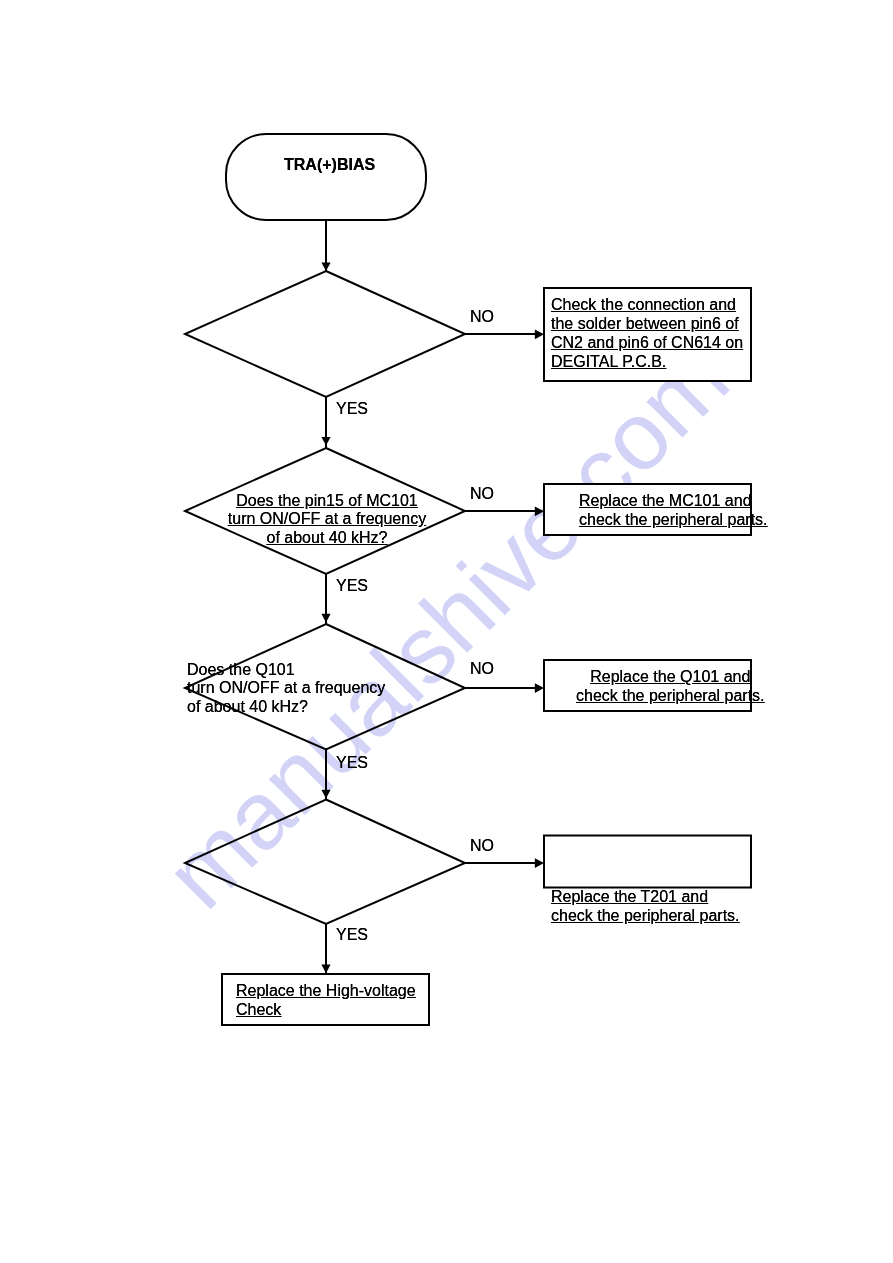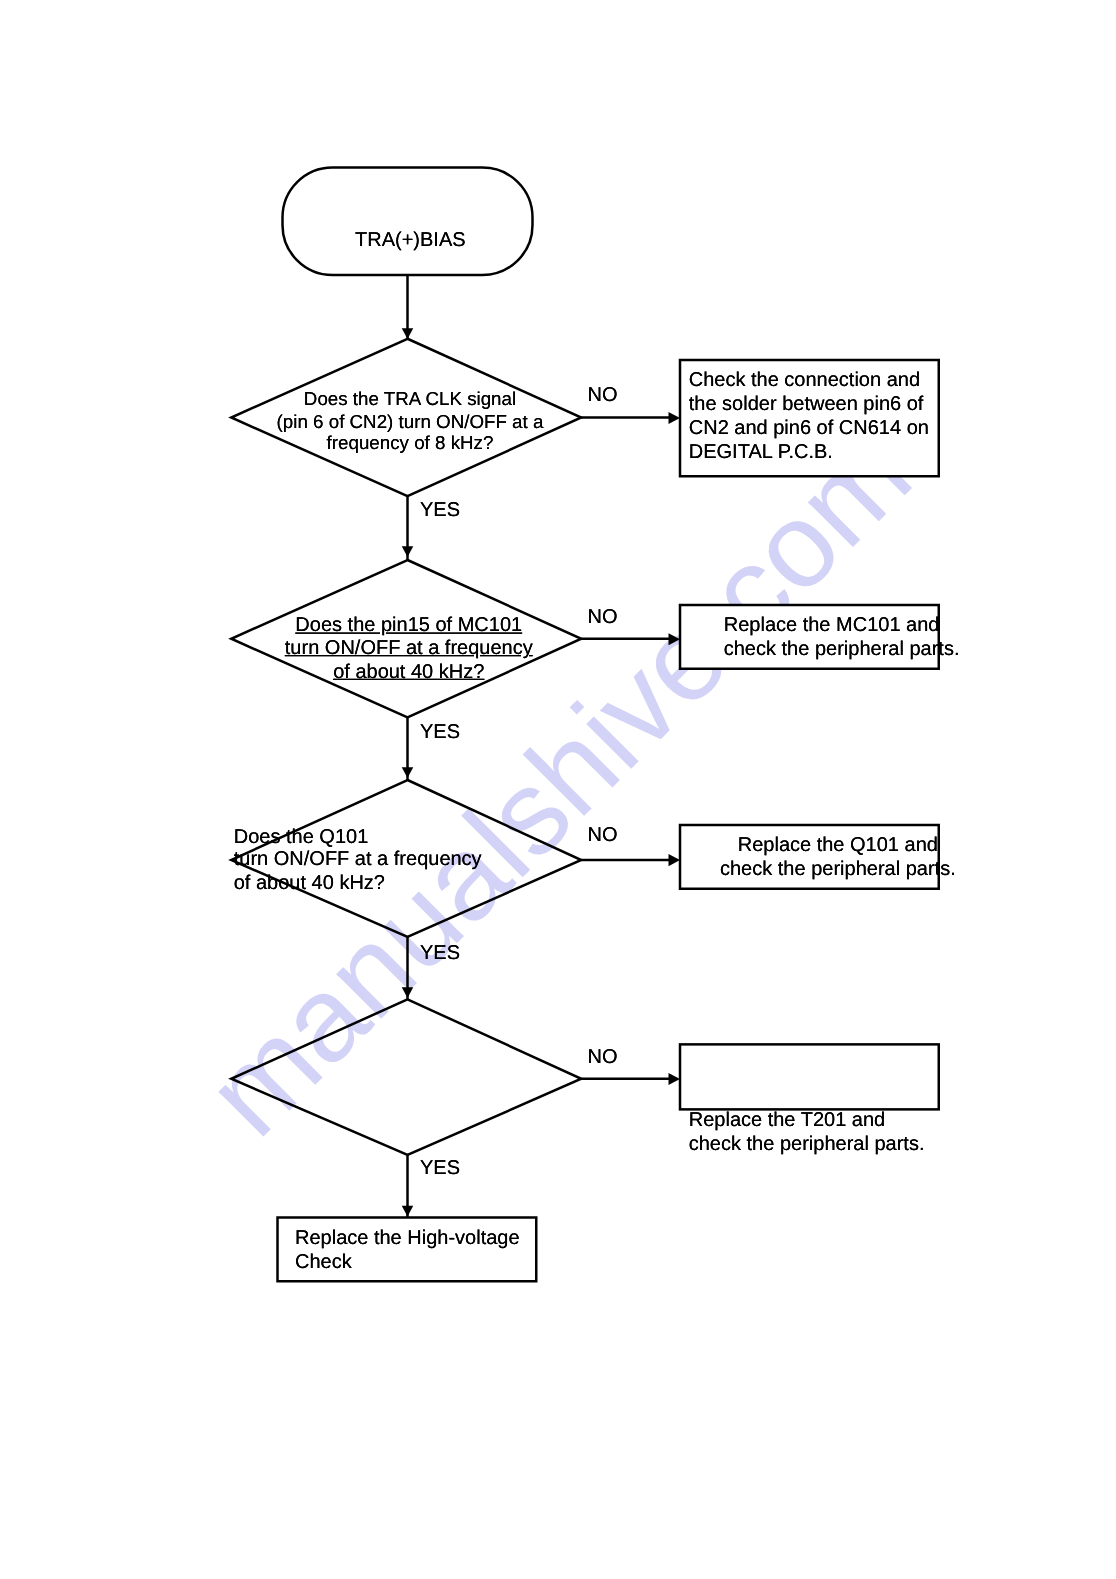--- a/index.html
+++ b/index.html
@@ -6,21 +6,21 @@
   html,body{margin:0;padding:0;background:#ffffff;}
   body{width:893px;height:1263px;overflow:hidden;position:relative;
        font-family:"Liberation Sans",sans-serif;color:#000;
        -webkit-font-smoothing:antialiased;}
   #page{position:absolute;left:0;top:0;width:893px;height:1263px;background:#fff;}
   #wm{position:absolute;left:0;top:0;width:893px;height:1263px;pointer-events:none;}
   #flow{position:absolute;left:0;top:0;width:893px;height:1263px;}
   .lbl{position:absolute;font-size:16px;line-height:18.4px;white-space:pre;color:#000;
        text-shadow:0 0 0.35px #000;}
   .lbl.small{font-size:15px;line-height:17.7px;}
-  .lbl.box{line-height:19px;}
+  .lbl.box{line-height:19px;text-decoration:underline;}
   #flow .ink{fill:none;stroke:#000;stroke-width:2;}
   #flow .ink rect{fill:#ffffff;}
   #flow .conn{fill:none;stroke:#000;stroke-width:2;}
   #flow .head{fill:#000;stroke:none;}
   .wmtext{font-family:"Liberation Sans",sans-serif;font-size:96px;
           fill:#d3d3f7;font-weight:400;}
 </style>
 </head>
 <body>
 
@@ -62,23 +62,22 @@
       <path d="M 321.4 613.8 L 330.6 613.8 L 326 622.4 Z"></path>
       <path d="M 321.4 789.8 L 330.6 789.8 L 326 798.4 Z"></path>
       <path d="M 321.4 964.6 L 330.6 964.6 L 326 973.2 Z"></path>
       <path d="M 534.8 329.5 L 534.8 339.2 L 544 334.3 Z"></path>
       <path d="M 534.8 506.5 L 534.8 516.2 L 544 511.3 Z"></path>
       <path d="M 534.8 683.2 L 534.8 692.9 L 544 688 Z"></path>
       <path d="M 534.8 858.3 L 534.8 868 L 544 863.1 Z"></path>
     </g>
   </svg>
 
-  <div class="lbl" style="left:284px;top:184px;">TRA(+)BIAS</div>
+  <div class="lbl" style="left:284px;top:156px;font-weight:bold;">TRA(+)BIAS</div>
 
-  <div class="lbl ctr small" style="left:188px;top:311px;width:280px;text-align:center;"><div>Does the TRA CLK signal</div><div>(pin 6 of CN2) turn ON/OFF at a</div><div>frequency of 8 kHz?</div></div>
 
   <div class="lbl box" style="left:551px;top:295px;"><div>Check the connection and</div><div>the solder between pin6 of</div><div>CN2 and pin6 of CN614 on</div><div>DEGITAL P.C.B.</div></div>
 
   <div class="lbl ctr" style="left:187px;top:492px;width:280px;text-align:center;text-decoration:underline;"><div>Does the pin15 of MC101</div><div>turn ON/OFF at a frequency</div><div>of about 40 kHz?</div></div>
 
   <div class="lbl box" style="left:579px;top:491px;"><div>Replace the MC101 and</div><div>check the peripheral parts.</div></div>
 
   <div class="lbl ctr" style="left:187px;top:661px;width:280px;"><div>Does the Q101</div><div>turn ON/OFF at a frequency</div><div>of about 40 kHz?</div></div>
 
   <div class="lbl box" style="left:576px;top:667px;text-align:center;"><div>Replace the Q101 and</div><div>check the peripheral parts.</div></div>

